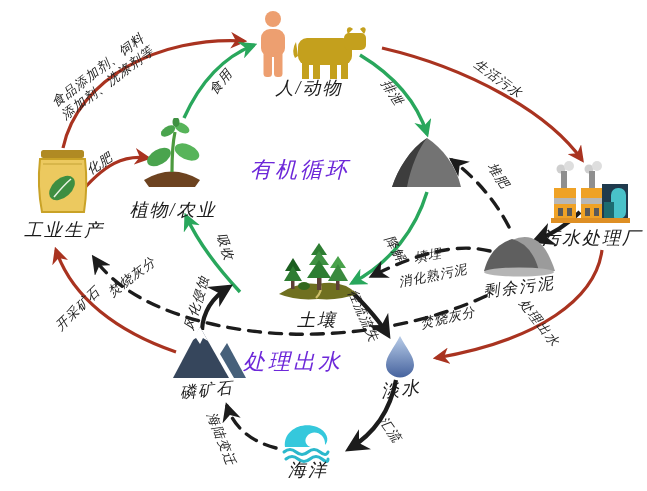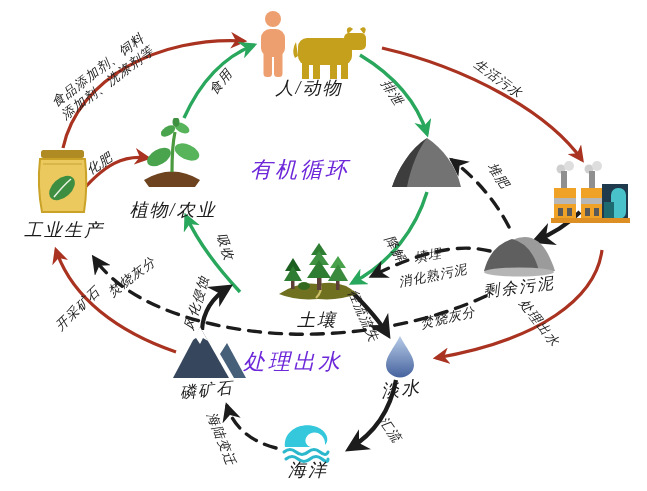--- a/index.html
+++ b/index.html
@@ -169,20 +169,21 @@
     <path d="M4 32 q6 -5 12 0 t12 0 t12 0 t8 0" stroke="#2bb8cc" stroke-width="3" fill="none" stroke-linecap="round"></path>
     <path d="M6 39 q6 -5 12 0 t12 0 t12 0 t6 0" stroke="#2bb8cc" stroke-width="3" fill="none" stroke-linecap="round"></path>
   </svg>
 
   <div class="cycle-label" style="left:300px;top:170px">有机循环</div>
   <div class="cycle-label" style="left:293px;top:362px">处理出水</div>
 
   <div class="node-label" style="left:309px;top:88px">人/动物</div>
   <div class="node-label" style="left:173px;top:210px">植物/农业</div>
   <div class="node-label" style="left:64px;top:230px">工业生产</div>
+  <div class="node-label" style="left:592px;top:238px">污水处理厂</div>
   <div class="node-label" style="left:519px;top:288px;transform:translate(-50%,-50%) rotate(-7deg);font-size:16px">剩余污泥</div>
   <div class="node-label" style="left:317px;top:320px">土壤</div>
   <div class="node-label" style="left:207px;top:391px;transform:translate(-50%,-50%) rotate(-6deg);font-size:16px">磷矿石</div>
   <div class="node-label" style="left:401px;top:389px;transform:translate(-50%,-50%) rotate(-6deg)">淡水</div>
   <div class="node-label" style="left:308px;top:470px">海洋</div>
 
   <div class="flow-label" style="left:103px;top:77px;transform:translate(-50%,-50%) rotate(-37deg)">
     <div>食品添加剂、饲料</div>
     <div>添加剂、洗涤剂等</div>
   </div>

